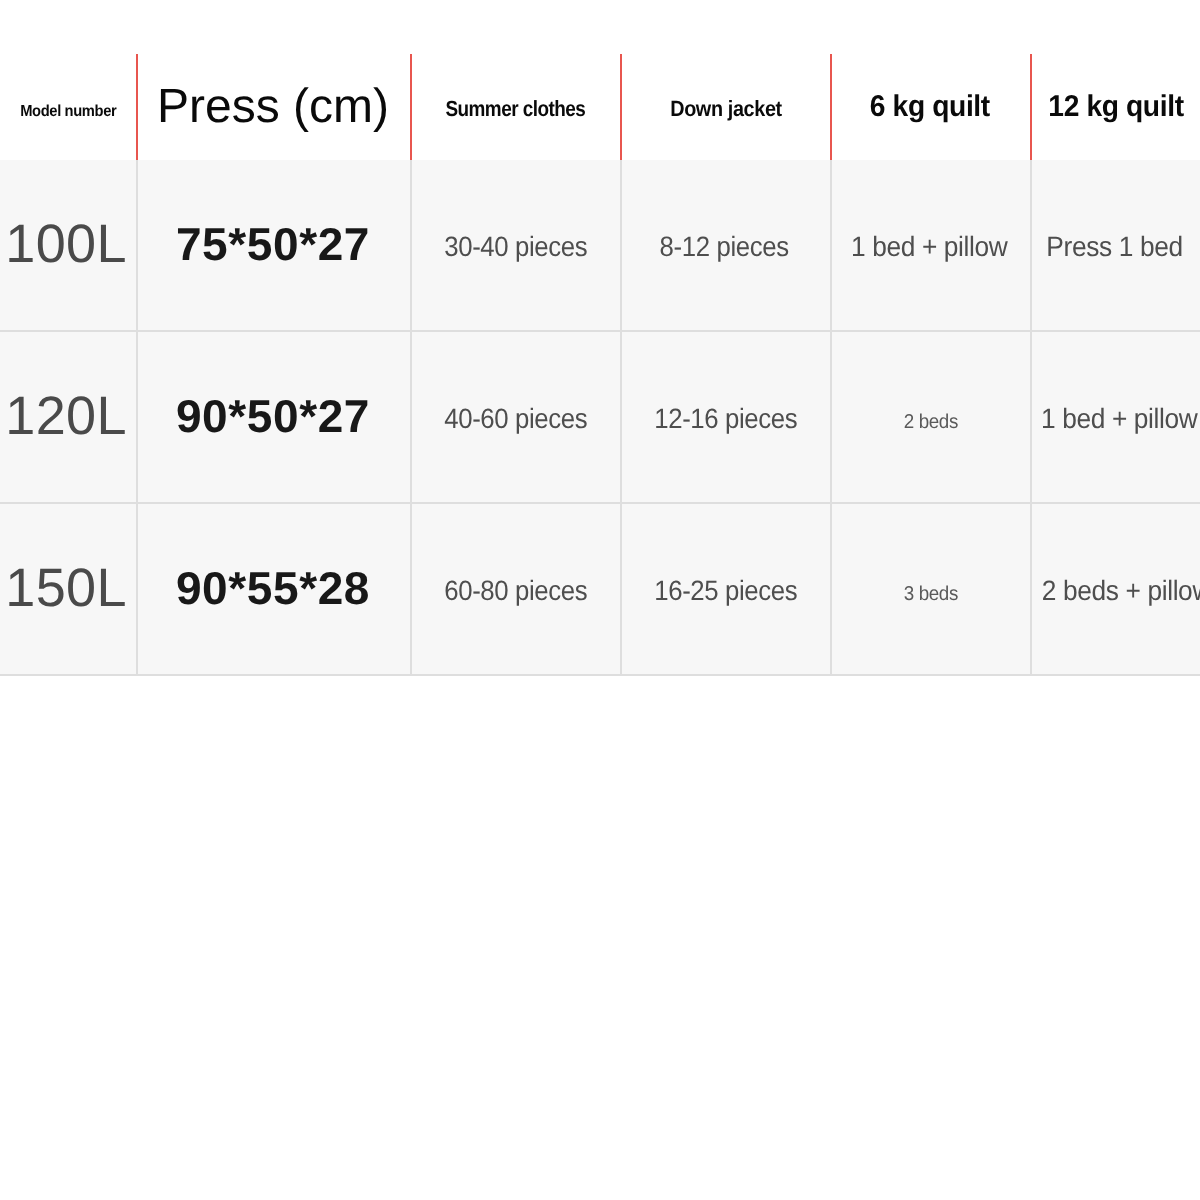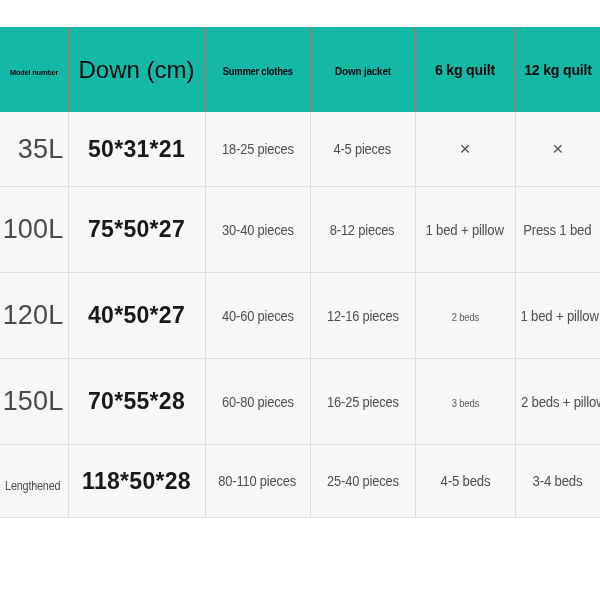--- a/index.html
+++ b/index.html
@@ -36,24 +36,24 @@
   col.c-summer { width: 105px; }
   col.c-down   { width: 105px; }
   col.c-q6     { width: 100px; }
   col.c-q12    { width: 85px; }
 
   
   thead tr.header-row {
     background: #d80d0d;
   }
   thead th {
-    background: #14b8a6;
+    background: #ffffff;
     color: #0a0a0a;
     height: 53px;
-    padding: 16px 2px;
+    padding: 0 2px;
     border-right: 1px solid #e8564f;
     font-weight: normal;
     vertical-align: middle;
     text-align: center;
     white-space: nowrap;
     overflow: hidden;
   }
   thead th:last-child { border-right: none; text-decoration: underline; }
 
   th .h-model {
@@ -173,80 +173,64 @@
         <col class="c-q6">
         <col class="c-q12">
     </colgroup>
 
     <thead>
       <tr class="header-row">
         <th>
           <span class="h-model">Model number</span>
         </th>
         <th>
-          <span class="h-size">Down (cm)</span>
+          <span class="h-size">Press (cm)</span>
         </th>
         <th>
           <span class="h-summer">Summer clothes</span>
         </th>
         <th>
           <span class="h-down">Down jacket</span>
         </th>
         <th>
           <span class="h-quilt">6 kg quilt</span>
         </th>
         <th>
           <span class="h-quilt">12 kg quilt</span>
         </th>
       </tr>
     </thead>
 
     <tbody>
 
-      <tr class="row-first">
-        <td class="cell-model">35L</td>
-        <td class="cell-size">50*31*21</td>
-        <td class="cell-qty"><span>18-25 pieces</span></td>
-        <td class="cell-qty"><span>4-5 pieces</span></td>
-        <td class="cell-quilt"><span class="xmark">×</span></td>
-        <td class="cell-quilt"><span class="xmark">×</span></td>
-      </tr>
 
       <tr class="row-mid">
         <td class="cell-model">100L</td>
         <td class="cell-size">75*50*27</td>
         <td class="cell-qty"><span>30-40 pieces</span></td>
         <td class="cell-qty"><span>8-12 pieces</span></td>
         <td class="cell-quilt"><span>1 bed + pillow</span></td>
         <td class="cell-quilt"><span>Press 1 bed</span></td>
       </tr>
 
       <tr class="row-mid">
         <td class="cell-model">120L</td>
-        <td class="cell-size">40*50*27</td>
+        <td class="cell-size">90*50*27</td>
         <td class="cell-qty"><span>40-60 pieces</span></td>
         <td class="cell-qty"><span>12-16 pieces</span></td>
         <td class="cell-quilt"><span class="small">2 beds</span></td>
         <td class="cell-quilt"><span>1 bed + pillow</span></td>
       </tr>
 
       <tr class="row-mid">
         <td class="cell-model">150L</td>
-        <td class="cell-size">70*55*28</td>
+        <td class="cell-size">90*55*28</td>
         <td class="cell-qty"><span>60-80 pieces</span></td>
         <td class="cell-qty"><span>16-25 pieces</span></td>
         <td class="cell-quilt"><span class="small">3 beds</span></td>
         <td class="cell-quilt"><span>2 beds + pillows</span></td>
       </tr>
 
 
-      <tr class="row-last">
-        <td class="cell-model"><span class="model-lengthened">Lengthened</span></td>
-        <td class="cell-size">118*50*28</td>
-        <td class="cell-qty"><span>80-110 pieces</span></td>
-        <td class="cell-qty"><span>25-40 pieces</span></td>
-        <td class="cell-quilt"><span>4-5 beds</span></td>
-        <td class="cell-quilt"><span>3-4 beds</span></td>
-      </tr>
 
     </tbody>
   </table>
 </div>
 
 </body></html>

